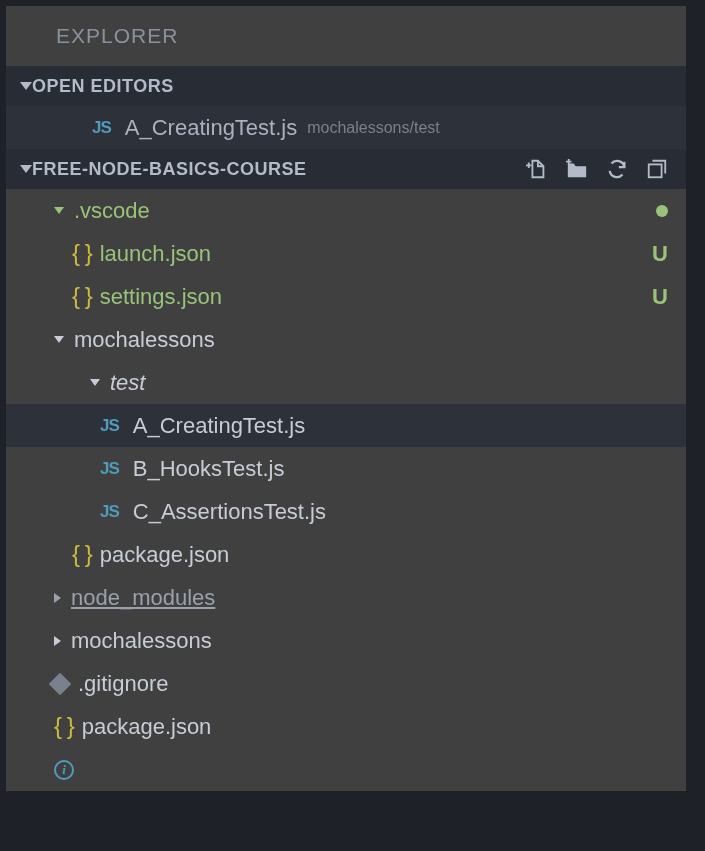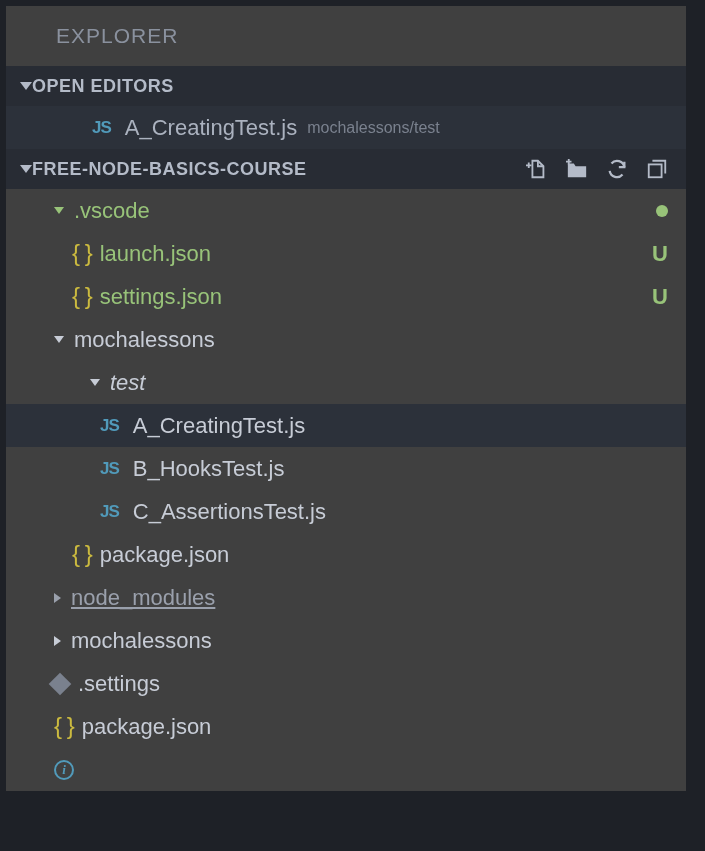--- a/index.html
+++ b/index.html
@@ -275,21 +275,21 @@
     <span class="folder-gray">node_modules</span>
   </div>
 
   <div class="tree-item indent-1">
     <span class="chev small right" style="border-left-color:#c7ccd6"></span>
     <span class="file-default">mochalessons</span>
   </div>
 
   <div class="tree-item indent-1">
     <span class="gitignore-icon"></span>
-    <span class="file-default">.settings</span>
+    <span class="file-default">.gitignore</span>
   </div>
 
   <div class="tree-item indent-1">
     <span class="braces-icon">{ }</span>
     <span class="file-default">package.json</span>
   </div>
 
   <div class="tree-item indent-1">
     <span class="info-icon">i</span>
   </div>

